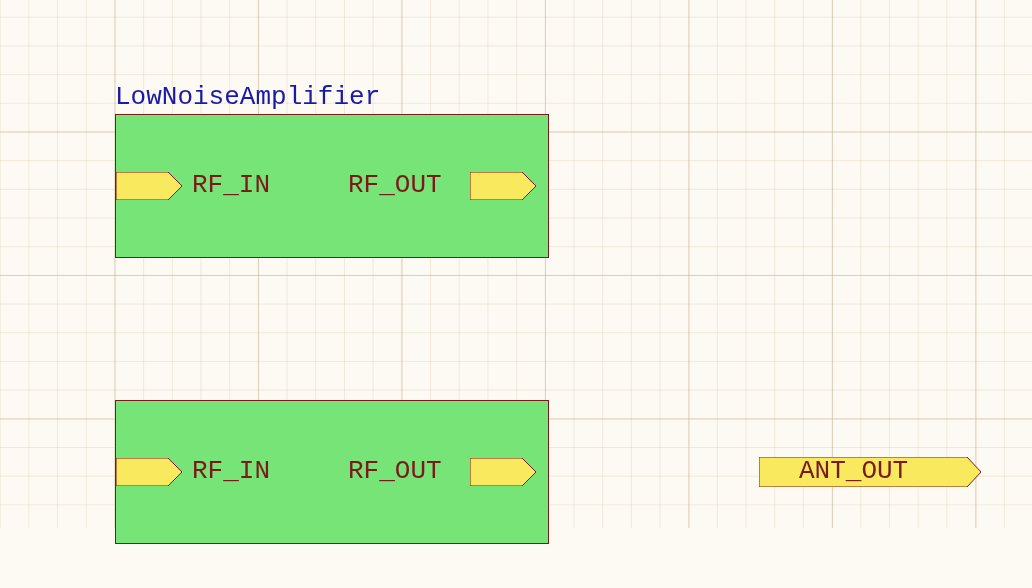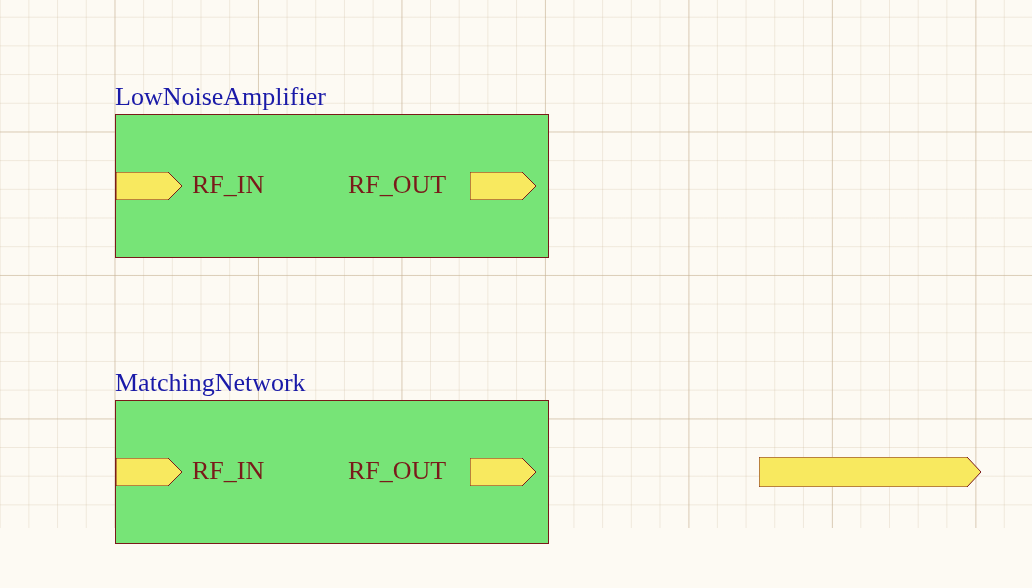--- a/index.html
+++ b/index.html
@@ -21,20 +21,21 @@
       linear-gradient(to right, rgba(200,180,150,0.25) 1px, transparent 1px),
       linear-gradient(to bottom, rgba(200,180,150,0.25) 1px, transparent 1px),
       linear-gradient(to right, rgba(200,180,150,0.5) 1px, transparent 1px),
       linear-gradient(to bottom, rgba(200,180,150,0.5) 1px, transparent 1px);
     background-size:
       28.7px 28.7px,
       28.7px 28.7px,
       143.5px 143.5px,
       143.5px 143.5px;
     background-position: -29px -12px, -29px -12px, -29px -12px, -29px -12px;
+    font-family: Liberation Mono, monospace;
   }
   .block-title {
     position: absolute;
     color: #1a1aa8;
     font-size: 26px;
     font-weight: 400;
   }
   .block {
     position: absolute;
     background: #77e477;
@@ -99,21 +100,20 @@
       <div class="port-label" style="left:76px; top:-2px;">RF_IN</div>
       <div class="port-label" style="left:232px; top:-2px;">RF_OUT</div>
       <div class="port-arrow" style="right:0;">
         <svg width="66" height="28">
             <polygon points="0,0 52,0 66,14 52,28 0,28" fill="#f8e95f" stroke="#7a1a1a" stroke-width="1"></polygon>
           </svg>
       </div>
     </div>
   </div>
 
-  <div class="block-title" style="left:115px; top:368px;">MatchingNetwork</div>
   <div class="block" style="left:115px; top:400px; width:434px; height:144px;">
     <div class="wavy" style="top:2px;">
       
     </div>
     <div class="port-row" style="top:57px;">
       <div class="wavy" style="top:-6px;">
         
       </div>
       <div class="port-arrow" style="left:0;">
         <svg width="66" height="28">
@@ -127,15 +127,16 @@
             <polygon points="0,0 52,0 66,14 52,28 0,28" fill="#f8e95f" stroke="#7a1a1a" stroke-width="1"></polygon>
           </svg>
       </div>
     </div>
   </div>
 
   <div class="standalone-port" style="left:759px; top:457px;">
     <svg width="222" height="30">
       <polygon points="0,0 208,0 222,15 208,30 0,30" fill="#f8e95f" stroke="#7a1a1a" stroke-width="1"></polygon>
     </svg>
+    <div class="standalone-label" style="left:40px; top:-1px;">ANT_OUT</div>
   </div>
 
 </div>
 
 </body></html>

